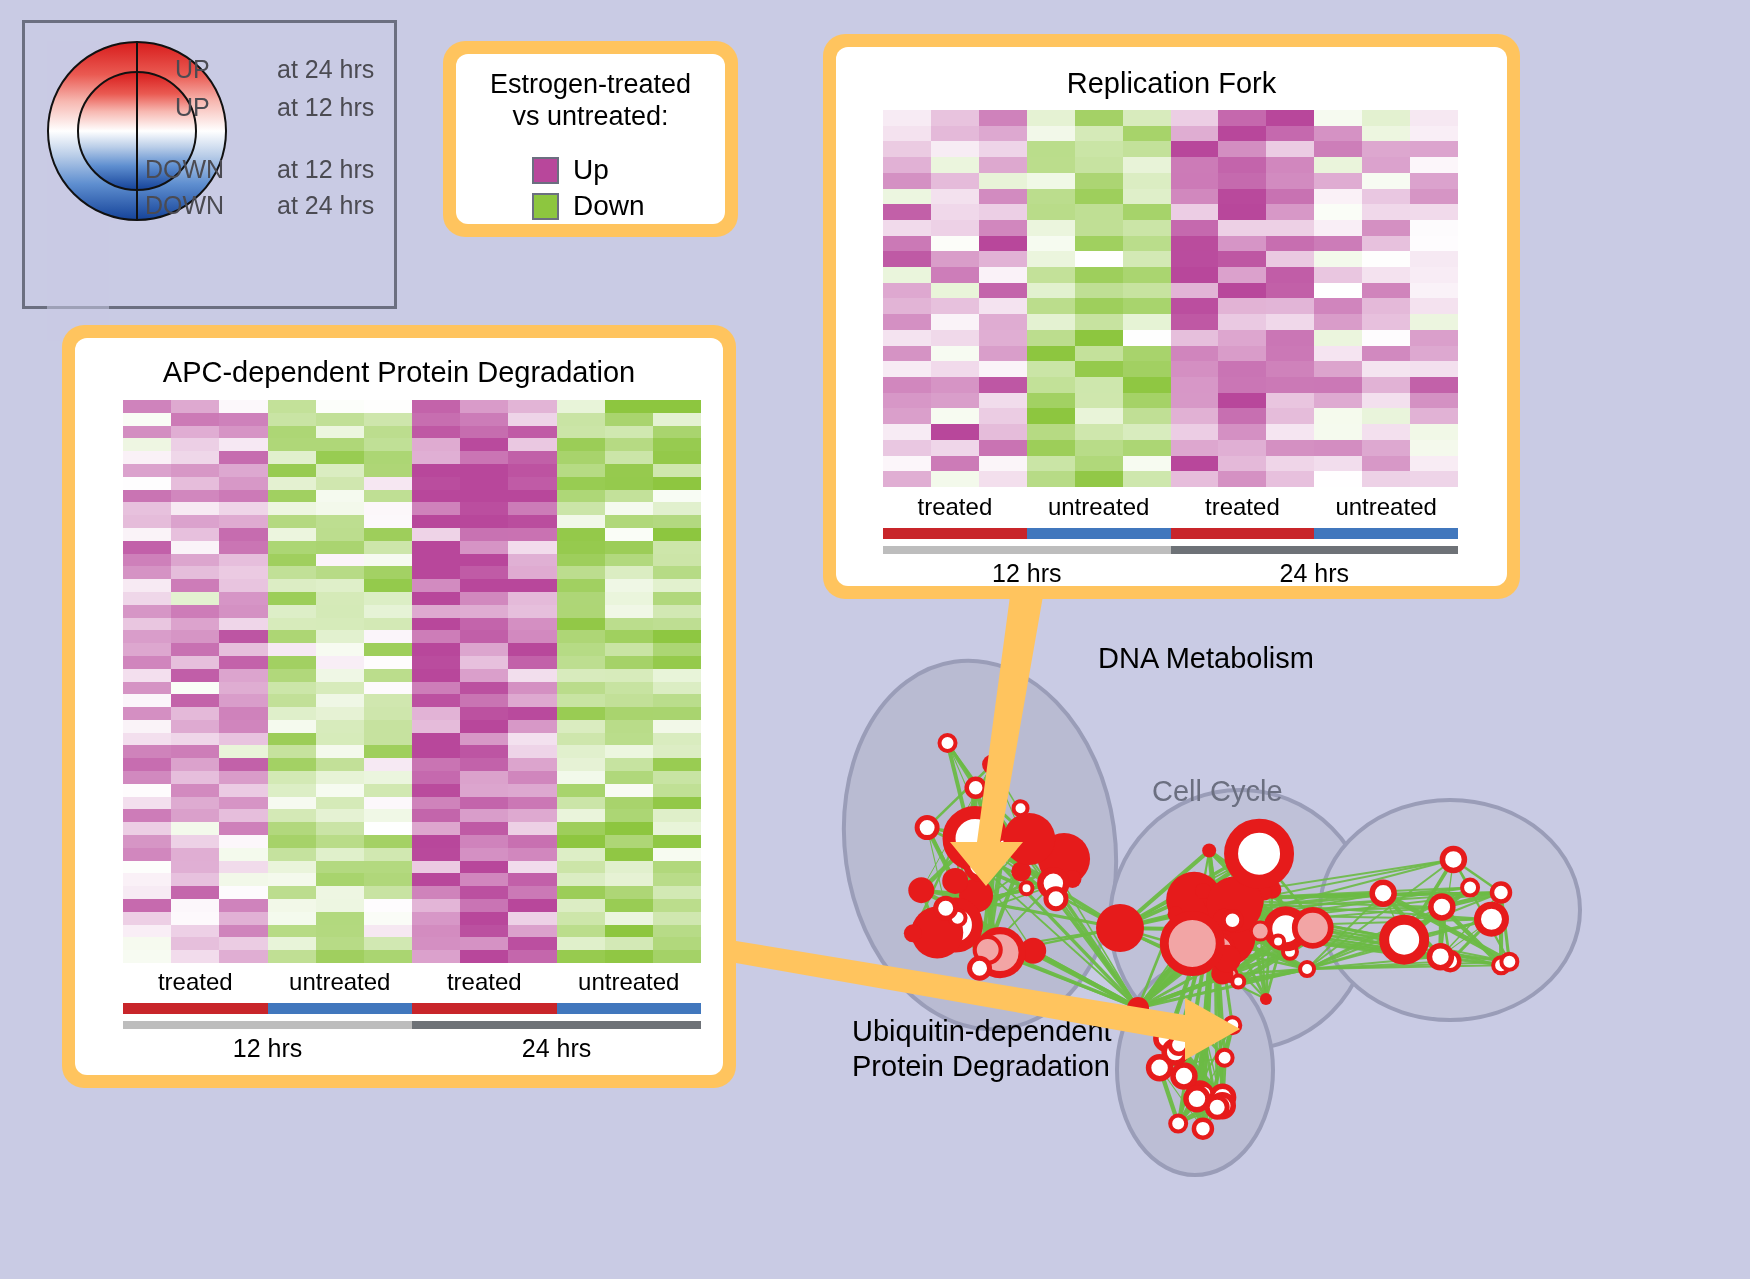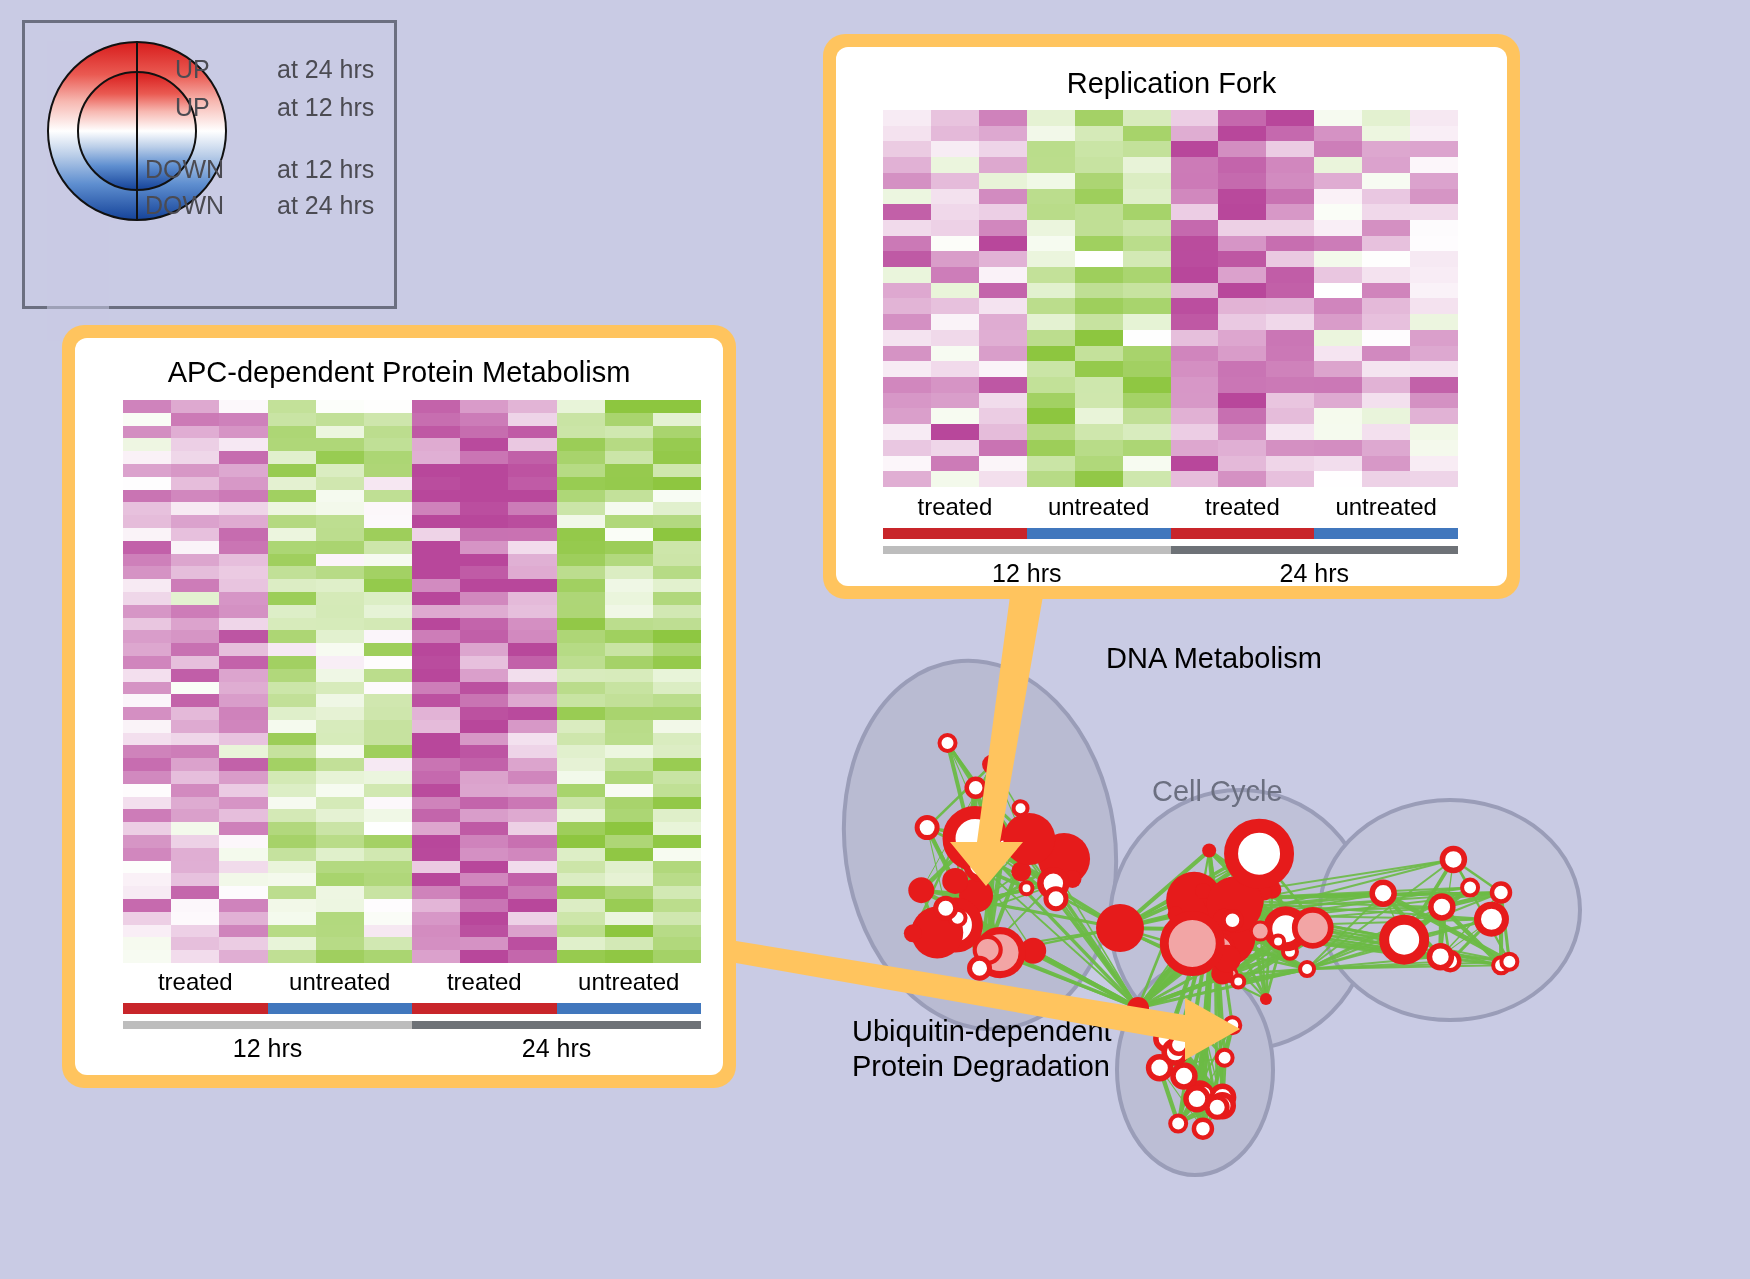--- a/index.html
+++ b/index.html
@@ -71,20 +71,38 @@
     <div class="cbar-lbl" style="left:150px;top:32px;">UP</div>
     <div class="cbar-lbl" style="left:252px;top:32px;">at 24 hrs</div>
     <div class="cbar-lbl" style="left:150px;top:70px;">UP</div>
     <div class="cbar-lbl" style="left:252px;top:70px;">at 12 hrs</div>
     <div class="cbar-lbl" style="left:120px;top:132px;">DOWN</div>
     <div class="cbar-lbl" style="left:252px;top:132px;">at 12 hrs</div>
     <div class="cbar-lbl" style="left:120px;top:168px;">DOWN</div>
     <div class="cbar-lbl" style="left:252px;top:168px;">at 24 hrs</div>
   </div>
 
+  <div class="card" id="legend-card">
+    <div class="card-inner">
+      <div id="legend-title">
+        <div>Estrogen-treated</div>
+        <div>vs untreated:</div>
+      </div>
+      <div id="legend-rows">
+        <div class="lg-row">
+          <span class="sw" id="sw-up" style="background: rgb(184, 71, 155);"></span>
+          <span class="lg-txt">Up</span>
+        </div>
+        <div class="lg-row">
+          <span class="sw" id="sw-down" style="background: rgb(141, 198, 63);"></span>
+          <span class="lg-txt">Down</span>
+        </div>
+      </div>
+    </div>
+  </div>
 
   <div class="card" id="rf-card">
     <div class="card-inner">
       <div class="panel-title" style="top:20px;">Replication Fork</div>
       <div class="hm" id="hm-rf" style="left: 47px; top: 63px; width: 575px; height: 377px; grid-template-columns: repeat(12, 1fr); grid-template-rows: repeat(24, 1fr);">
           <div style="background: rgb(247, 235, 244);"></div>
           <div style="background: rgb(232, 195, 222);"></div>
           <div style="background: rgb(207, 130, 187);"></div>
           <div style="background: rgb(229, 242, 211);"></div>
           <div style="background: rgb(164, 209, 102);"></div>
@@ -390,21 +408,21 @@
         </div>
       <div class="hrs-labels" style="left:47px;top:512px;width:575px;">
         <span style="width:50%">12 hrs</span>
         <span style="width:50%">24 hrs</span>
       </div>
     </div>
   </div>
 
   <div class="card" id="apc-card">
     <div class="card-inner">
-      <div class="panel-title" style="top:18px;">APC-dependent Protein Metabolism</div>
+      <div class="panel-title" style="top:18px;">APC-dependent Protein Degradation</div>
       <div class="hm" id="hm-apc" style="left: 48px; top: 62px; width: 578px; height: 563px; grid-template-columns: repeat(12, 1fr); grid-template-rows: repeat(44, 1fr);">
           <div style="background: rgb(207, 131, 188);"></div>
           <div style="background: rgb(222, 169, 208);"></div>
           <div style="background: rgb(252, 248, 251);"></div>
           <div style="background: rgb(195, 225, 153);"></div>
           <div style="background: rgb(252, 254, 250);"></div>
           <div style="background: rgb(254, 254, 253);"></div>
           <div style="background: rgb(195, 99, 170);"></div>
           <div style="background: rgb(217, 155, 201);"></div>
           <div style="background: rgb(226, 180, 214);"></div>
@@ -1414,21 +1432,21 @@
         <circle cx="388.1873595825484" cy="503.59750506447745" r="8" fill="#fff" stroke="#e61b1b" stroke-width="4"></circle>
         <circle cx="427.1849667399735" cy="487.2232197800275" r="10" fill="#fff" stroke="#e61b1b" stroke-width="5"></circle>
         <circle cx="393.97099124526875" cy="456.00775347993505" r="11" fill="#fff" stroke="#e61b1b" stroke-width="5.5"></circle>
         <circle cx="434.62667942546267" cy="437.7117704155528" r="8" fill="#fff" stroke="#e61b1b" stroke-width="4"></circle>
         <circle cx="385.14120624353626" cy="432.0960909200337" r="11" fill="#fff" stroke="#e61b1b" stroke-width="5.5"></circle>
         <circle cx="388.85846156844326" cy="424.7372728451237" r="9" fill="#fff" stroke="#e61b1b" stroke-width="4.5"></circle>
         <circle cx="406.9493250405521" cy="478.85642586014893" r="11" fill="#fff" stroke="#e61b1b" stroke-width="5.5"></circle>
         <circle cx="330" cy="308" r="24" fill="#e61b1b"></circle>
         <circle cx="348" cy="388" r="11" fill="#e61b1b"></circle>
       </svg>
-    <div class="net-lbl" style="left:316px;top:22px;color:#000;">DNA Metabolism</div>
+    <div class="net-lbl" style="left:308px;top:22px;color:#000;">DNA Metabolism</div>
     <div class="net-lbl" style="left:362px;top:155px;color:#6b6f80;">Cell Cycle</div>
     <div class="net-lbl" style="left:62px;top:394px;color:#000;line-height:1.2;">Ubiquitin-dependent
 Protein Degradation</div>
   </div>
 
   <svg id="arrows" style="position:absolute;left:0;top:0;" width="1750" height="1279">
       <polygon points="1010,596 1043,596 1000,842 1023,842 986,886 950,842 977,842" fill="#ffc45e"></polygon>
       <polygon points="736,941 1185,1015 1185,998 1240,1029 1185,1060 1185,1042 736,963" fill="#ffc45e"></polygon>
     </svg>
 </div>

